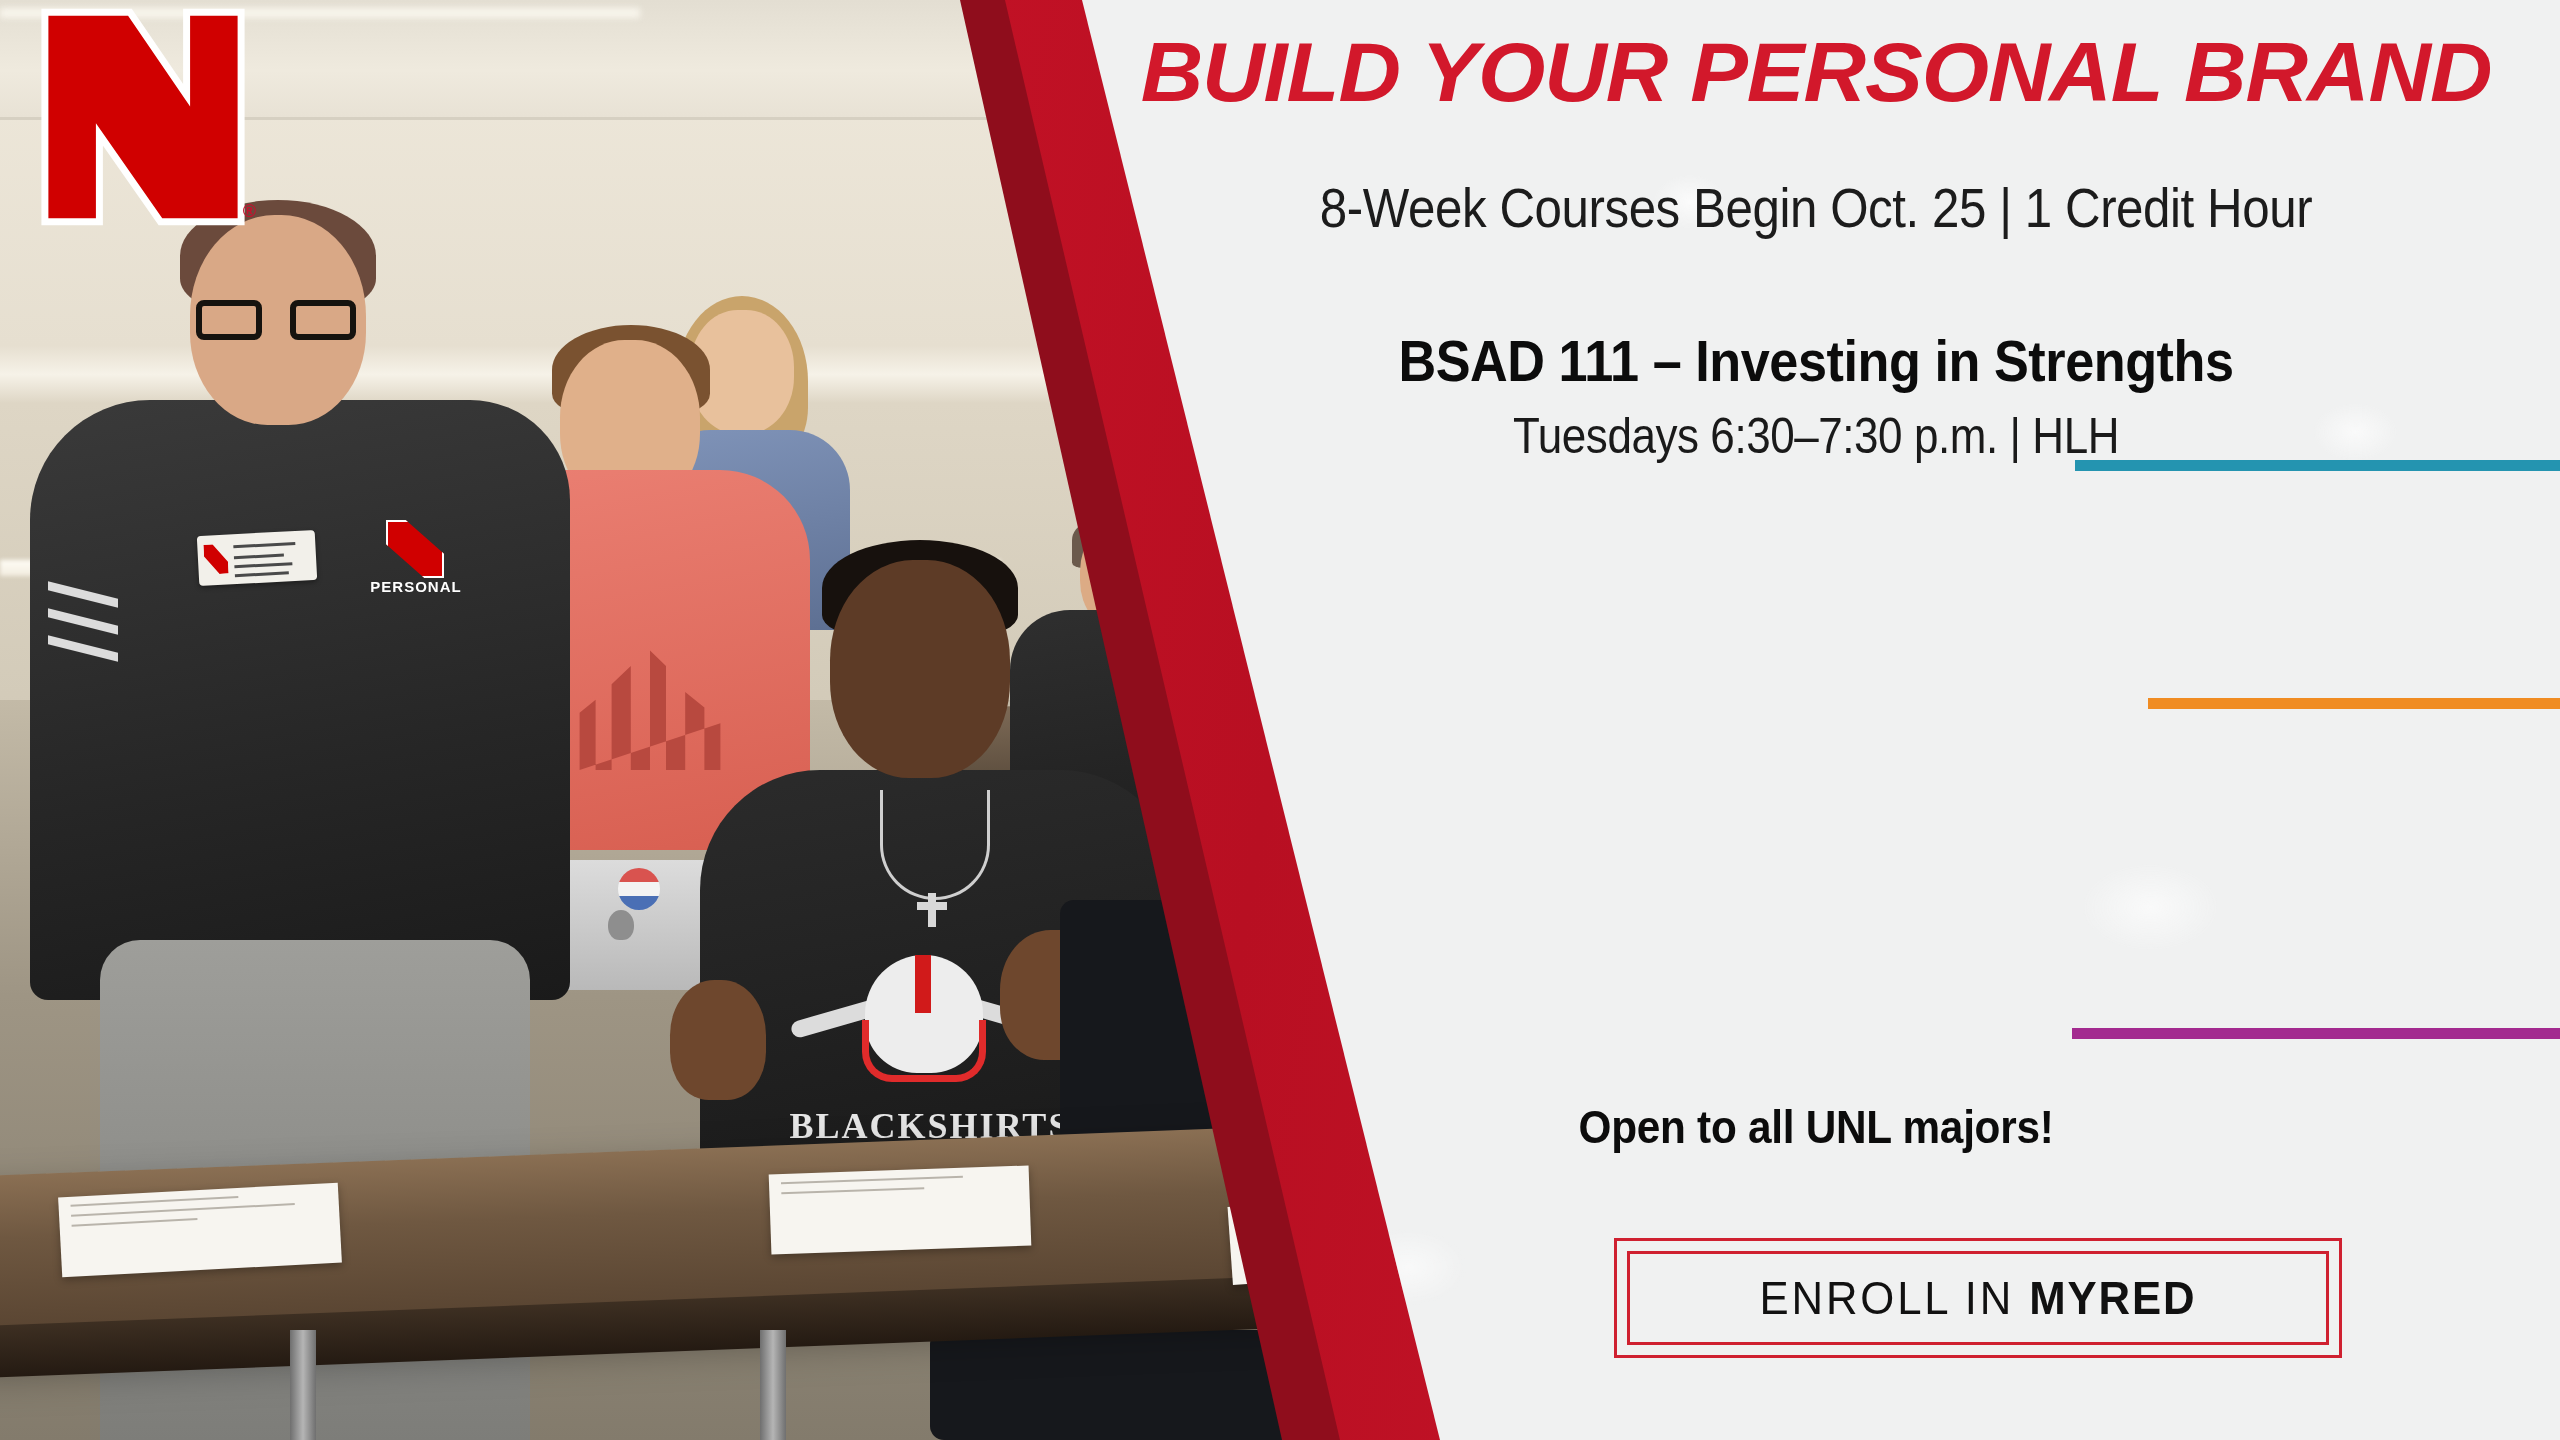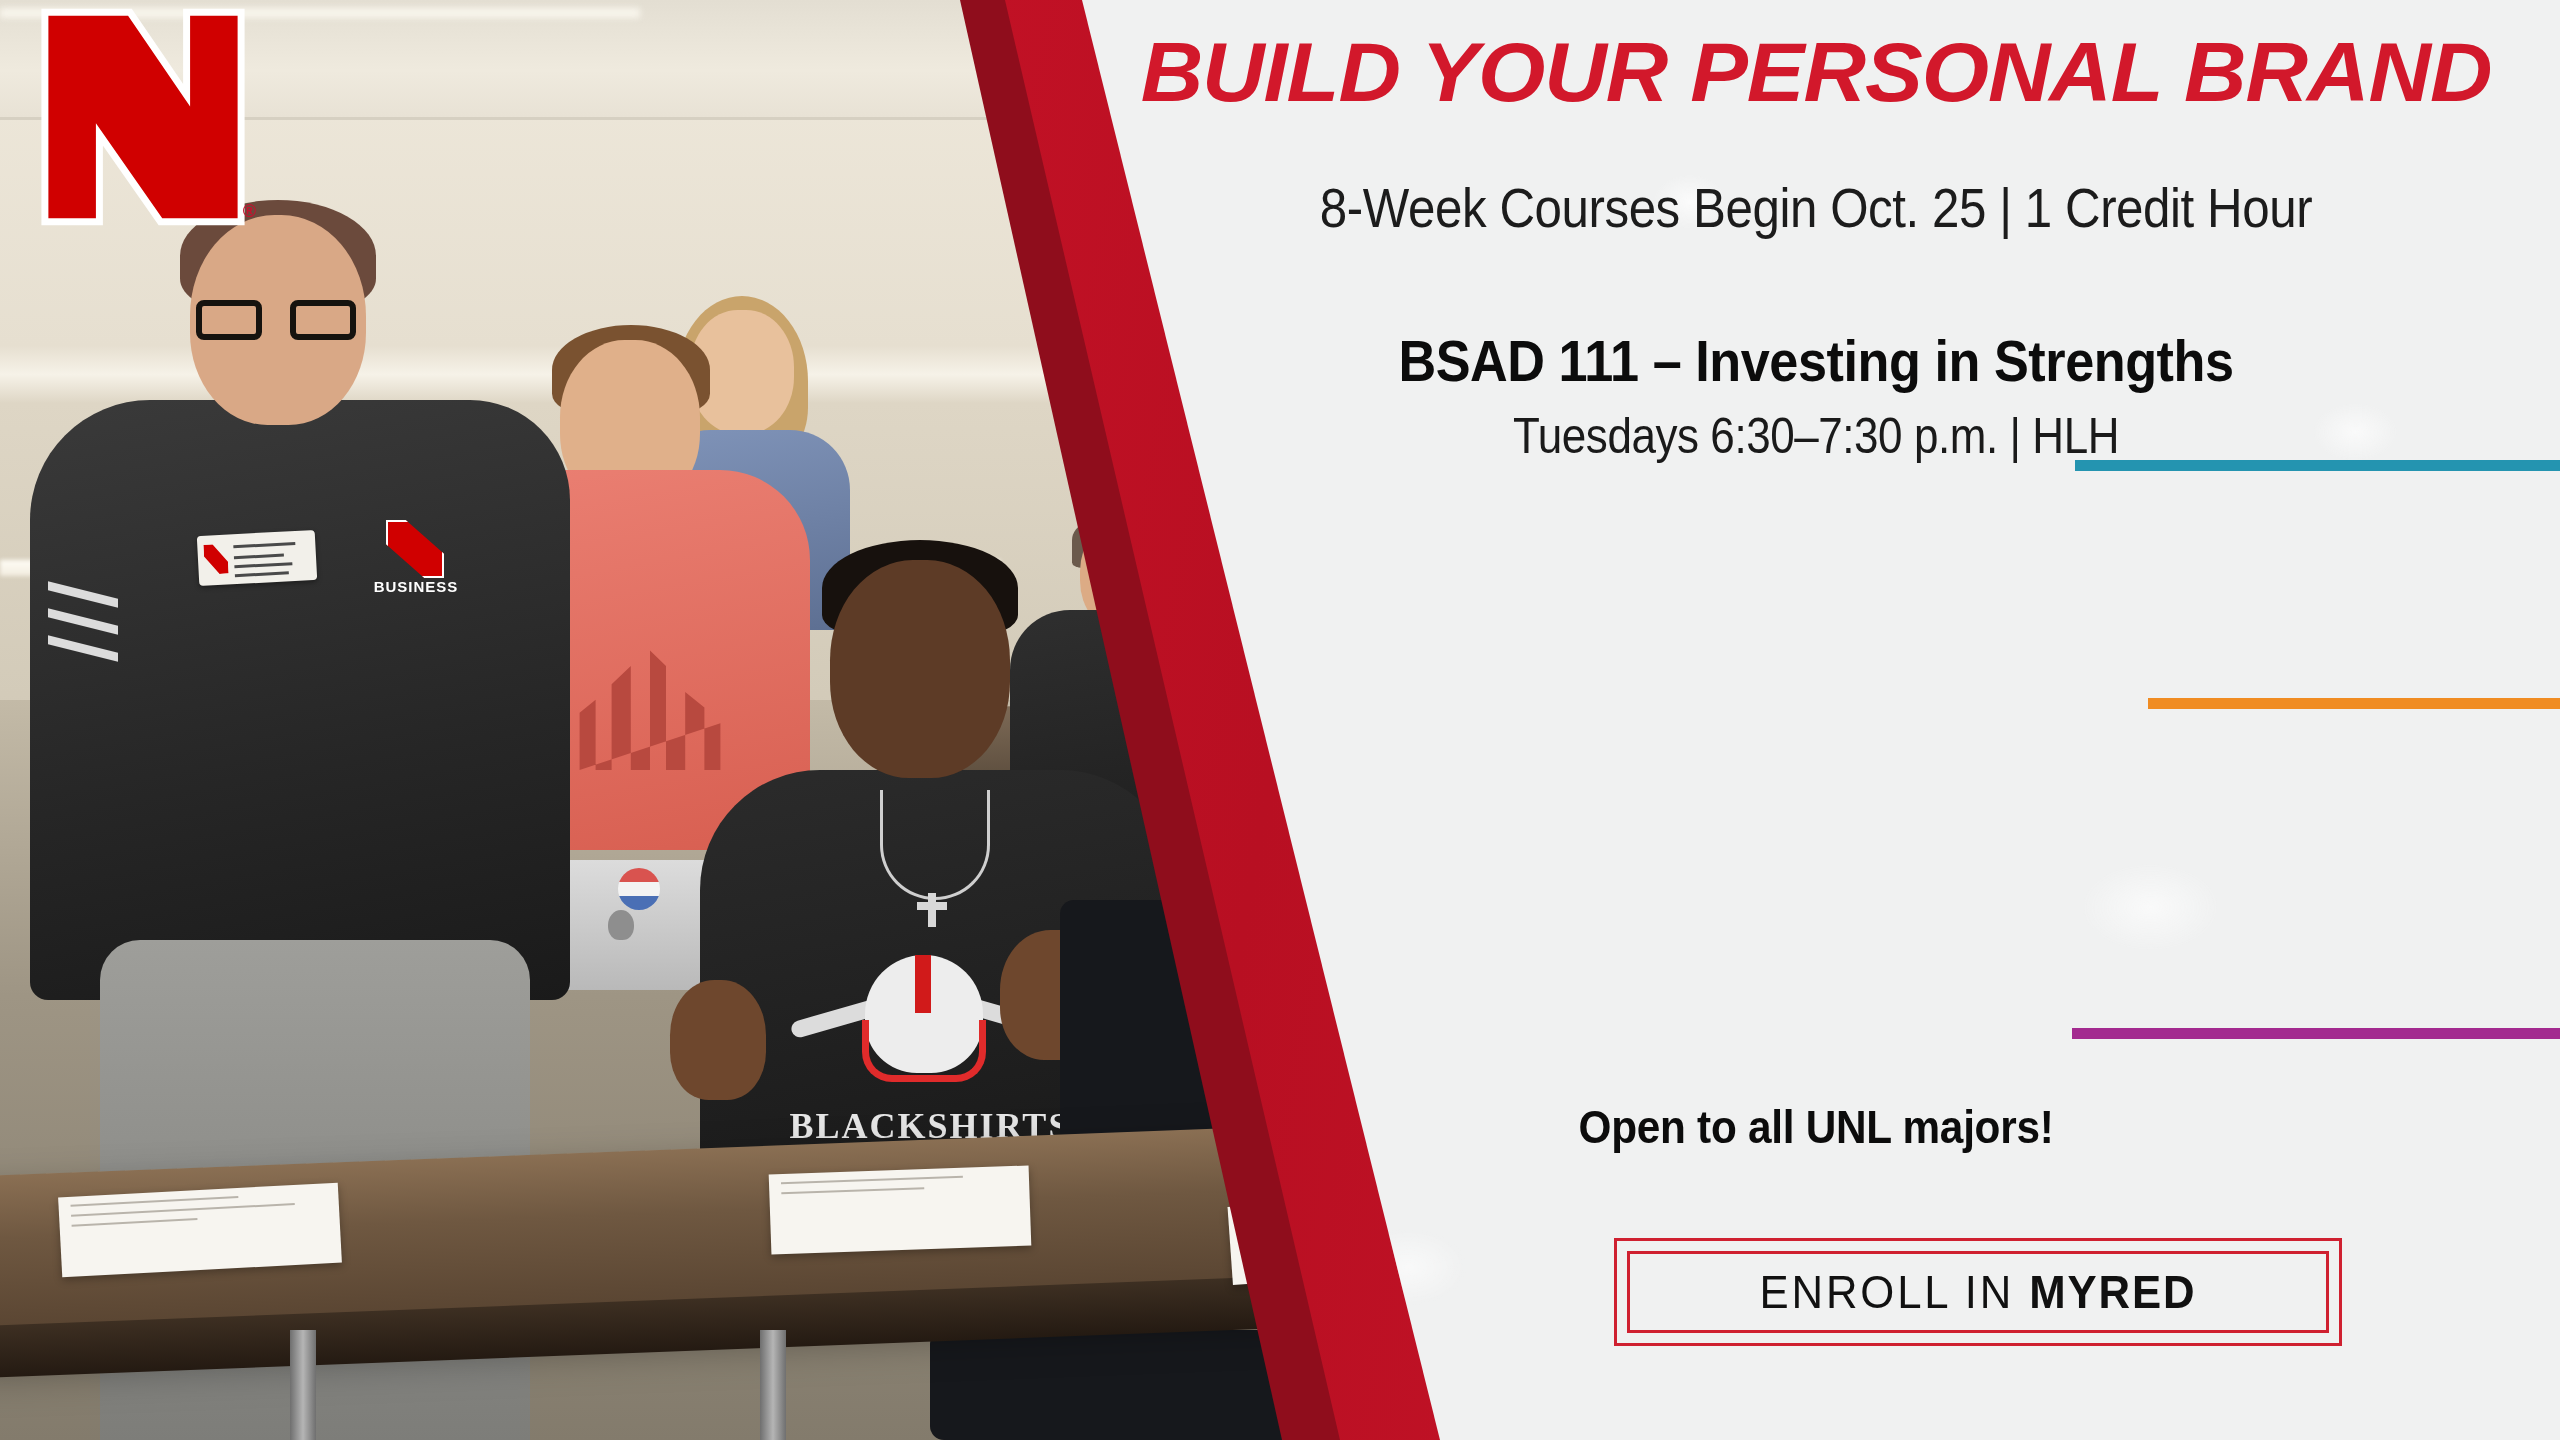--- a/index.html
+++ b/index.html
@@ -178,21 +178,21 @@
       transform:scaleX(.88);
       font-family:"Liberation Sans Narrow","Liberation Sans", sans-serif; }
 
   .rule { position:absolute; height:11px; right:0; }
 
   .openline { position:absolute; left:1090px; top:1100px; width:1452px; text-align:center;
       color:#0c0c0c; font-weight:bold; font-size:46px; letter-spacing:-.3px;
       transform:scaleX(.92);
       font-family:"Liberation Sans Narrow","Liberation Sans", sans-serif; }
 
-  .cta-outer { position:absolute; left:1614px; top:1238px; width:728px; height:108px;
+  .cta-outer { position:absolute; left:1614px; top:1238px; width:728px; height:120px;
       border:3px solid #cf2030; padding:10px; }
   .cta-inner { width:100%; height:100%; border:3px solid #cf2030;
       display:flex; align-items:center; justify-content:center; }
   .cta-text { color:#111; font-size:46px; letter-spacing:3px; font-weight:300;
       font-family:"Liberation Sans Narrow","Liberation Sans", sans-serif; transform:scaleX(.95); }
   .cta-text b { font-weight:bold; letter-spacing:2px; }
 
   
   .logo { position:absolute; left:34px; top:8px; width:218px; height:218px; }
   .logo svg { width:100%; height:100%; display:block; }
@@ -248,21 +248,21 @@
     </div>
     <div class="badge">
       <div class="bn"></div>
       <div class="bl" style="top:11px;width:62px"></div>
       <div class="bl" style="top:22px;width:50px"></div>
       <div class="bl" style="top:31px;width:58px"></div>
       <div class="bl" style="top:40px;width:54px"></div>
     </div>
     <div class="polo-logo">
       <div class="pn"></div>
-      <div class="pt">BUSINESS</div>
+      <div class="pt">PERSONAL</div>
     </div>
 
     <div class="s1-body"></div>
     <div class="s1-hair"></div>
     <div class="s1-head"></div>
     <div class="chain"></div>
     <div class="cross"></div>
     <div class="tee-bone" style="left:790px;transform:rotate(-16deg)"></div>
     <div class="tee-bone" style="left:968px;transform:rotate(16deg)"></div>
     <div class="tee-helmet"></div>

